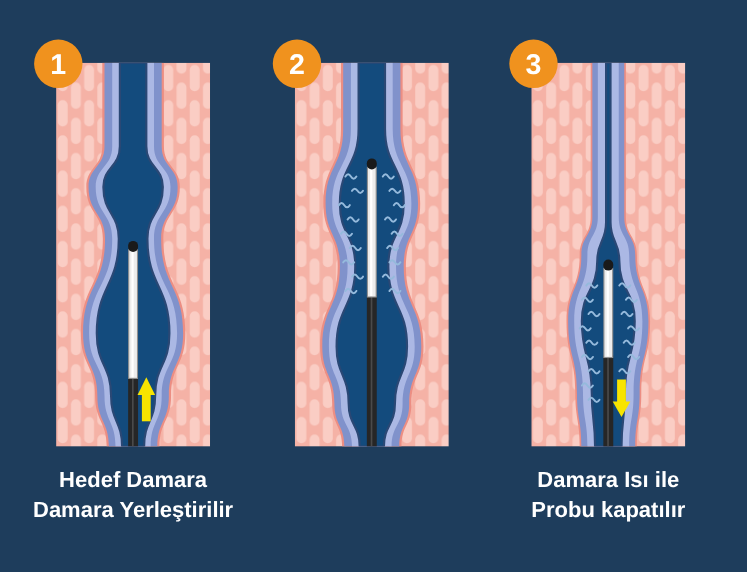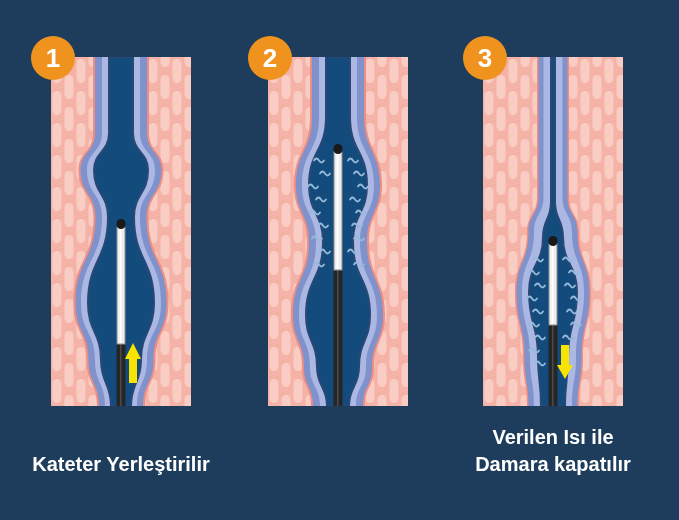--- a/index.html
+++ b/index.html
@@ -51,22 +51,22 @@
         <rect x="66" y="170" width="8" height="117" fill="var(--probe-white,#EDEDED)" stroke="var(--probe-edge,#909090)" stroke-width="1"></rect>
         <rect x="68.5" y="171" width="2" height="115" fill="#FFFFFF"></rect>
         <rect x="65.5" y="162" width="9" height="10" rx="4.5" fill="#1A1A1A"></rect>
       </g>
       <g fill="var(--arrow-yellow,#F8E400)">
         <rect x="78" y="300" width="8" height="26"></rect>
         <polygon points="74,302 90,302 82,286"></polygon>
       </g>
     </svg>
     <p class="caption">
-      <br>
-      <span>Kateter Yerleştirilir</span>
+      <span>Hedef Damara</span><br>
+      <span>Damara Yerleştirilir</span>
     </p>
   </section>
 
   <section class="panel" style="left:268px">
     <div class="badge">2</div>
     <svg viewBox="0 0 140 349">
       <defs>
         <pattern id="tissue2" width="24" height="32" patternUnits="userSpaceOnUse">
           <rect width="24" height="32" fill="var(--tissue-bg,#F5B2A6)"></rect>
           <rect x="1.5" y="2" width="9" height="24" rx="4.5" fill="var(--tissue-brick,#FACDC4)"></rect>
@@ -158,18 +158,18 @@
           <use href="#wave3" x="80" y="278"></use>
         <use href="#wave3" x="46" y="291"></use>
         <use href="#wave3" x="52" y="304"></use>
       </g>
       <g fill="var(--arrow-yellow,#F8E400)">
         <rect x="78" y="288" width="8" height="22"></rect>
         <polygon points="74,308 90,308 82,322"></polygon>
       </g>
     </svg>
     <p class="caption">
-      <span>Verilen Isı ile</span><br>
-      <span>Damara kapatılır</span>
+      <span>Damara Isı ile</span><br>
+      <span>Probu kapatılır</span>
     </p>
   </section>
 
 </div>
 
 </body></html>

